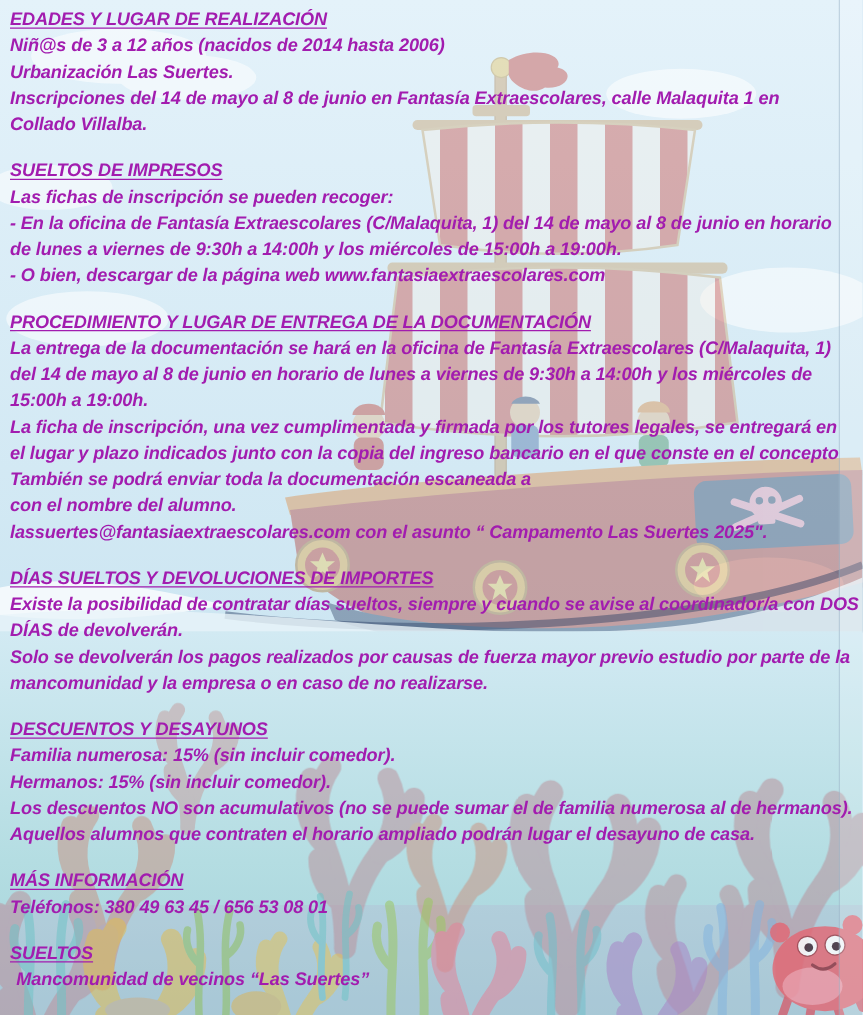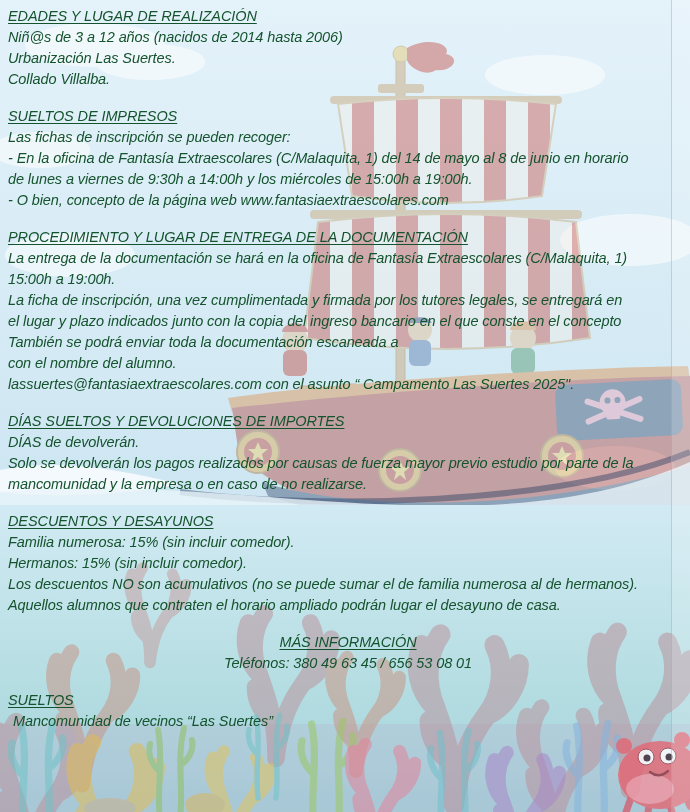--- a/index.html
+++ b/index.html
@@ -10,28 +10,28 @@
   .stage{position:absolute;top:0;left:0;width:690px;height:812px;}
   svg.bg{position:absolute;top:0;left:0;display:block;}
   .edge-strip{
     position:absolute;top:0;right:0;width:18px;height:812px;
     background:rgba(255,255,255,.18);
     border-left:1px solid rgba(130,160,185,.4);
   }
   .content{
     position:absolute;top:0;left:0;right:0;bottom:0;
     padding:6px 2px 18px 8px;
-    color:#14532d;
-    font-weight:normal;font-style:italic;
+    color:#a21caf;
+    font-weight:bold;font-style:italic;
     font-size:14.5px;line-height:21px;letter-spacing:-0.1px;
   }
   .section{margin:0 0 16px 0;}
   .heading{text-decoration:underline;text-underline-offset:2px;white-space:pre;}
   .line{white-space:pre;}
-  .extra-top{margin-top:8px;text-align:center;}
+  .extra-top{margin-top:8px;}
   .indent{padding-left:5px;}
 </style>
 </head>
 <body>
 
 <div class="stage">
 
   <svg class="bg" width="690" height="812" viewBox="0 0 690 812" aria-hidden="true">
     <defs>
       <linearGradient id="sky" x1="0" y1="0" x2="0" y2="1">
@@ -172,44 +172,47 @@
   </svg>
 
   <div class="edge-strip"></div>
 
   <main class="content">
 
     <section class="section">
       <div class="heading">EDADES Y LUGAR DE REALIZACIÓN</div>
       <div class="line">Niñ@s de 3 a 12 años (nacidos de 2014 hasta 2006)</div>
       <div class="line">Urbanización Las Suertes.</div>
+      <div class="line">Inscripciones del 14 de mayo al 8 de junio en Fantasía Extraescolares, calle Malaquita 1 en</div>
       <div class="line">Collado Villalba.</div>
     </section>
 
     <section class="section">
       <div class="heading">SUELTOS DE IMPRESOS</div>
       <div class="line">Las fichas de inscripción se pueden recoger:</div>
       <div class="line">- En la oficina de Fantasía Extraescolares (C/Malaquita, 1) del 14 de mayo al 8 de junio en horario</div>
       <div class="line">de lunes a viernes de 9:30h a 14:00h y los miércoles de 15:00h a 19:00h.</div>
-      <div class="line">- O bien, concepto de la página web www.fantasiaextraescolares.com</div>
+      <div class="line">- O bien, descargar de la página web www.fantasiaextraescolares.com</div>
     </section>
 
     <section class="section">
       <div class="heading">PROCEDIMIENTO Y LUGAR DE ENTREGA DE LA DOCUMENTACIÓN</div>
       <div class="line">La entrega de la documentación se hará en la oficina de Fantasía Extraescolares (C/Malaquita, 1)</div>
+      <div class="line">del 14 de mayo al 8 de junio en horario de lunes a viernes de 9:30h a 14:00h y los miércoles de</div>
       <div class="line">15:00h a 19:00h.</div>
       <div class="line">La ficha de inscripción, una vez cumplimentada y firmada por los tutores legales, se entregará en</div>
       <div class="line">el lugar y plazo indicados junto con la copia del ingreso bancario en el que conste en el concepto</div>
       <div class="line">También se podrá enviar toda la documentación escaneada a</div>
       <div class="line">con el nombre del alumno.</div>
       <div class="line">lassuertes@fantasiaextraescolares.com con el asunto “ Campamento Las Suertes 2025".</div>
     </section>
 
     <section class="section">
       <div class="heading">DÍAS SUELTOS Y DEVOLUCIONES DE IMPORTES</div>
+      <div class="line">Existe la posibilidad de contratar días sueltos, siempre y cuando se avise al coordinador/a con DOS</div>
       <div class="line">DÍAS de devolverán.</div>
       <div class="line">Solo se devolverán los pagos realizados por causas de fuerza mayor previo estudio por parte de la</div>
       <div class="line">mancomunidad y la empresa o en caso de no realizarse.</div>
     </section>
 
     <section class="section">
       <div class="heading">DESCUENTOS Y DESAYUNOS</div>
       <div class="line">Familia numerosa: 15% (sin incluir comedor).</div>
       <div class="line">Hermanos: 15% (sin incluir comedor).</div>
       <div class="line">Los descuentos NO son acumulativos (no se puede sumar el de familia numerosa al de hermanos).</div>

